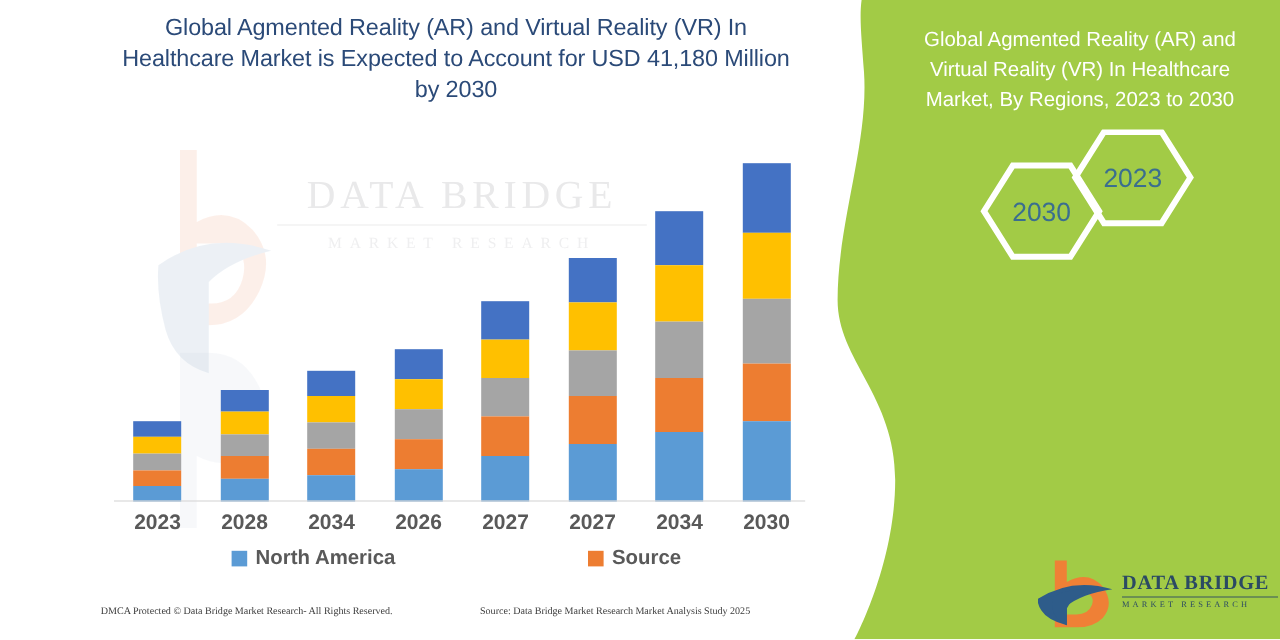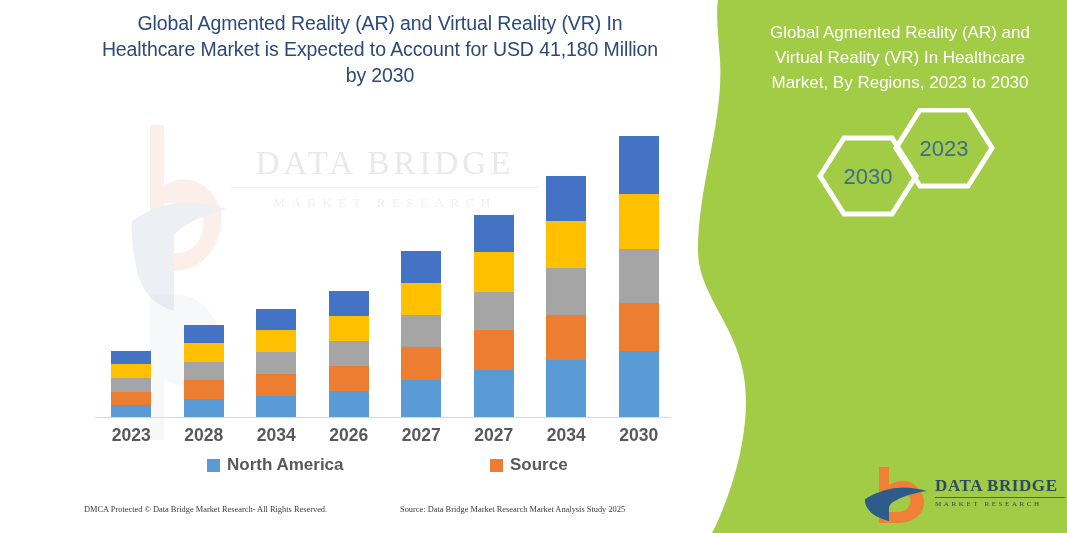--- a/index.html
+++ b/index.html
@@ -205,21 +205,21 @@
         <div class="xlabel" style="left: 72.75px;">2028</div>
         <div class="xlabel" style="left: 145.25px;">2034</div>
         <div class="xlabel" style="left: 217.75px;">2026</div>
         <div class="xlabel" style="left: 290.25px;">2027</div>
         <div class="xlabel" style="left: 362.75px;">2027</div>
         <div class="xlabel" style="left: 435.25px;">2034</div>
         <div class="xlabel" style="left: 507.75px;">2030</div>
       </div>
 
     <div id="legend">
-        <div class="legend-item" style="left: 112px;">
+        <div class="legend-item" style="left: 98px;">
           <span class="legend-swatch" style="background: rgb(91, 155, 213);"></span>
           <span class="legend-label">North America</span>
         </div>
         <div class="legend-item" style="left: 395px;">
           <span class="legend-swatch" style="background: rgb(237, 125, 49);"></span>
           <span class="legend-label">Source</span>
         </div>
       </div>
 
     <div id="footer">

